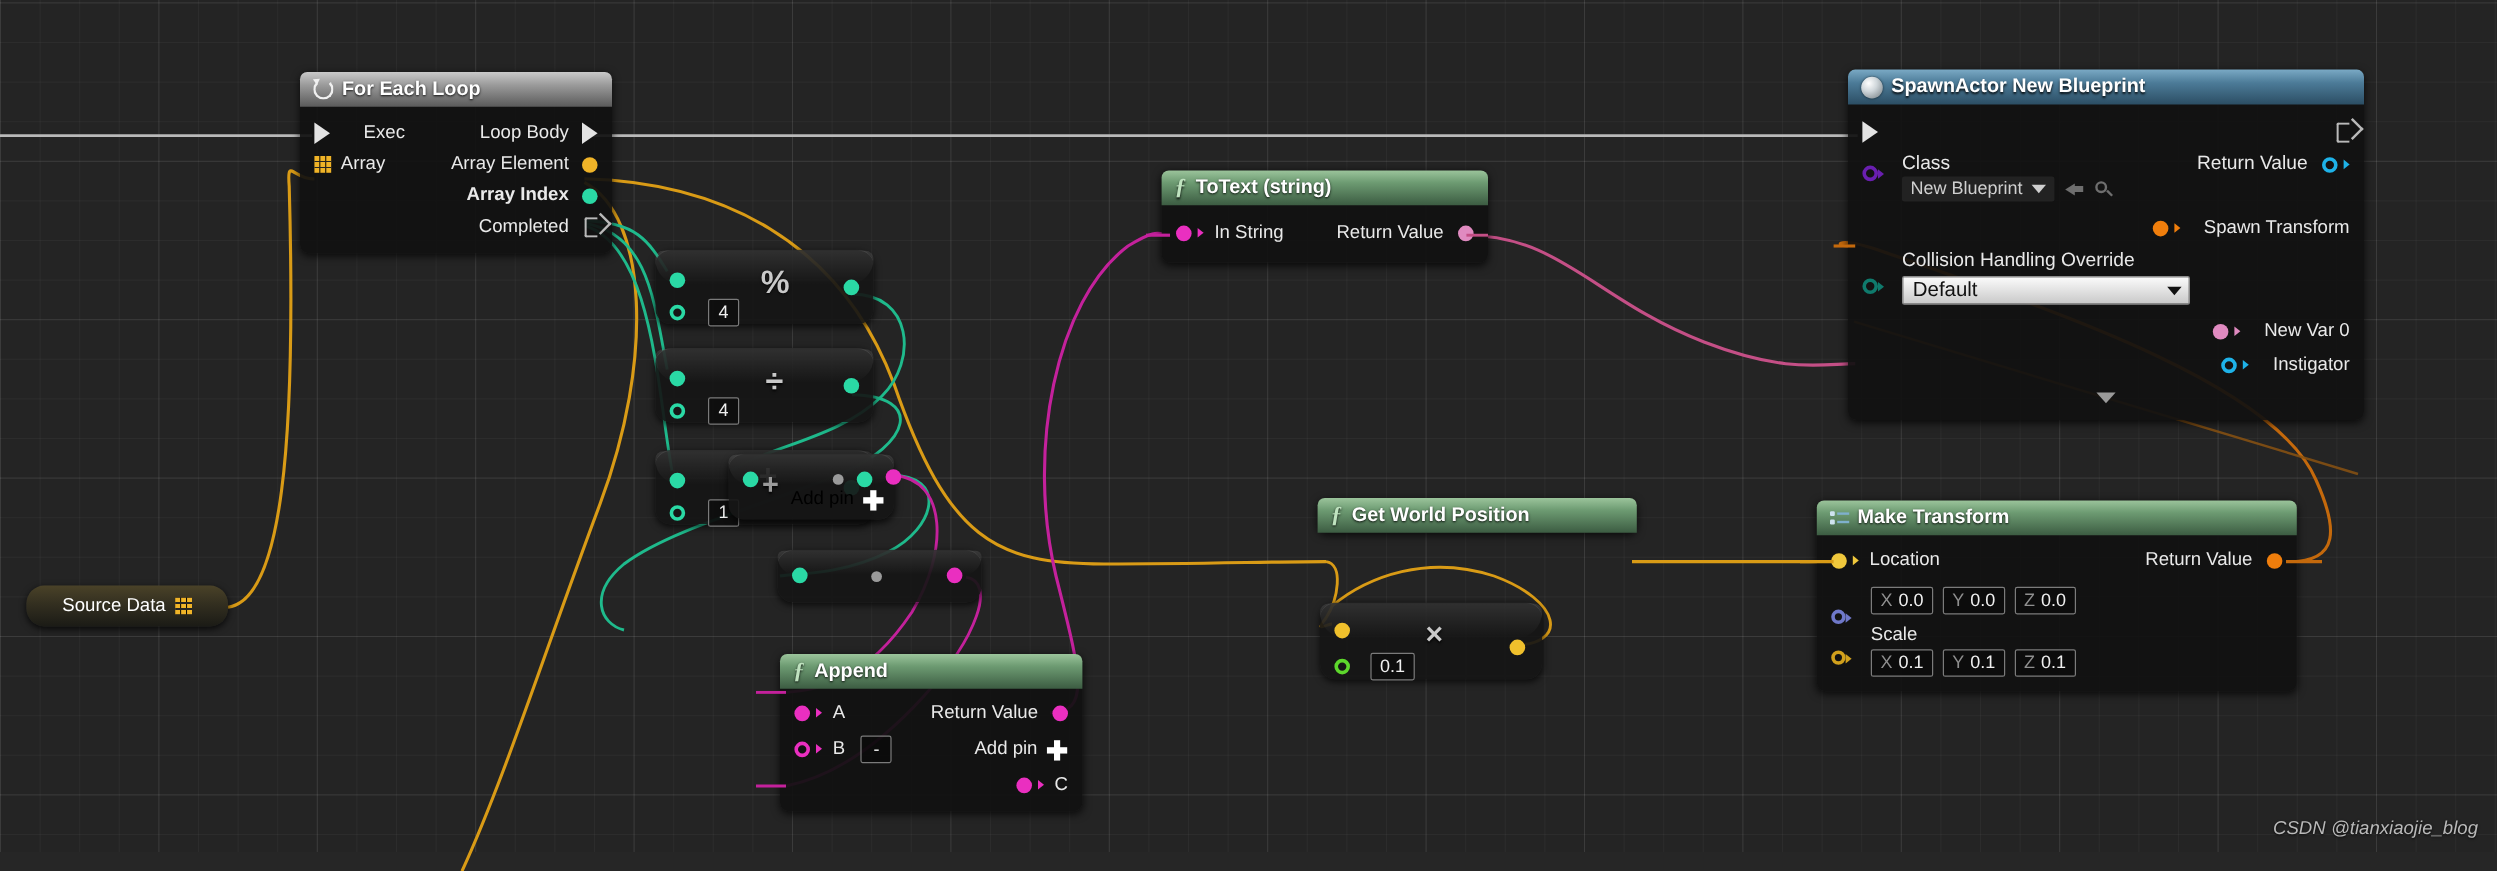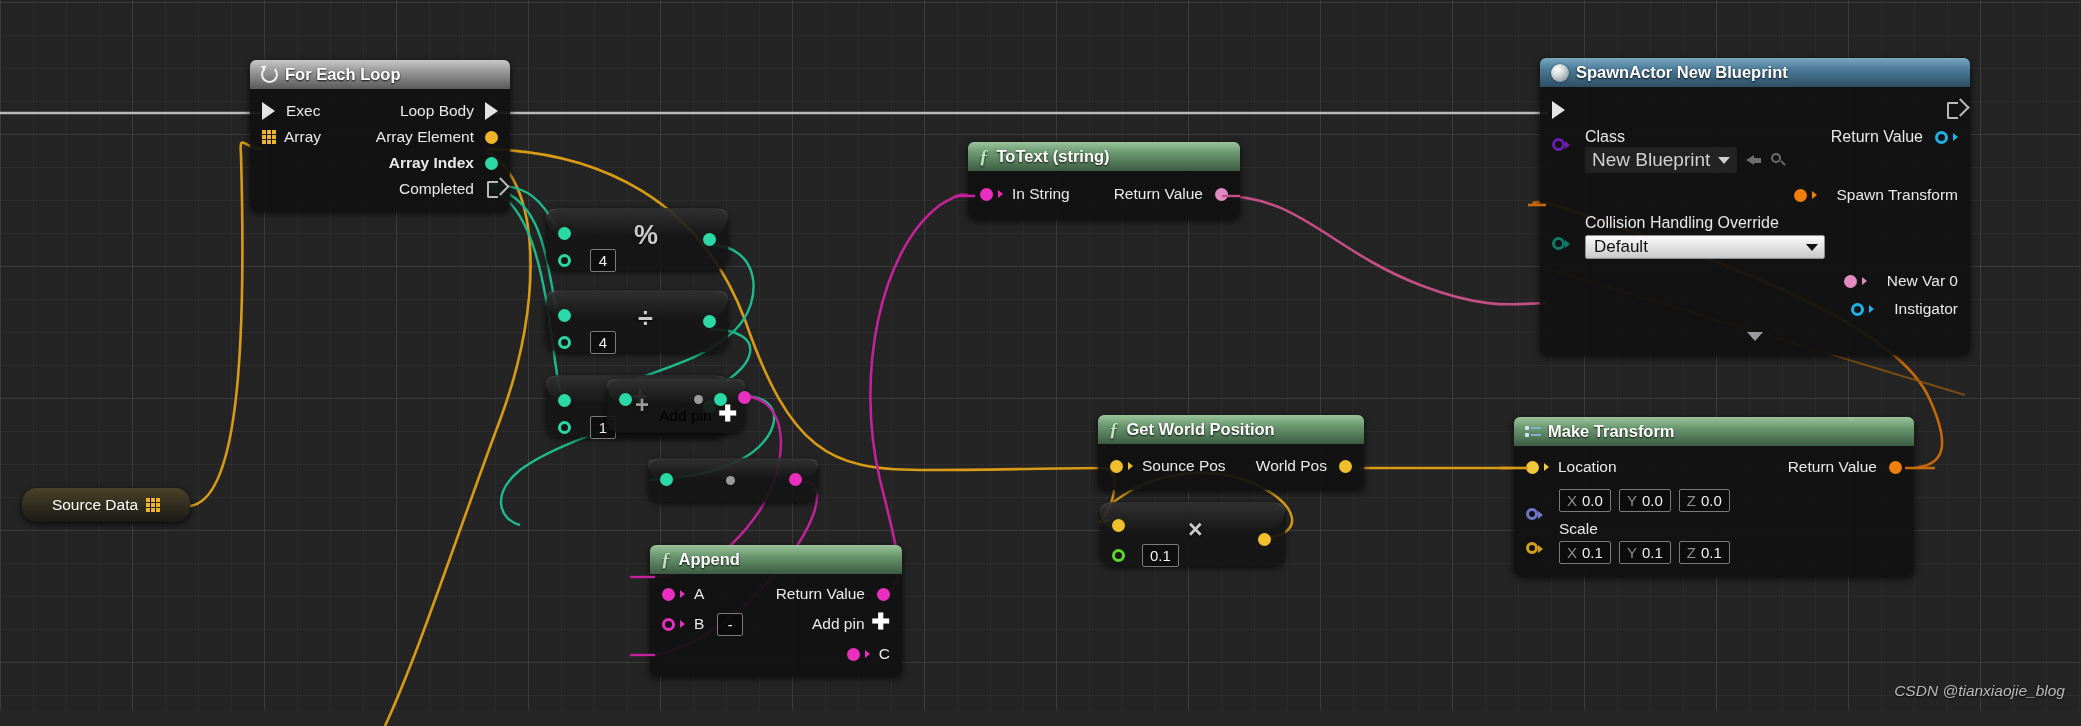--- a/index.html
+++ b/index.html
@@ -122,21 +122,21 @@
     min-width: 26px;
     text-align: center;
     line-height: 21px;
     height: 23px;
   }
   .op-sym {
     position: absolute;
     font-size: 27px; color: #c9c9c9; font-weight: bold;
     text-shadow: 0 1px 2px rgba(0,0,0,0.8);
   }
-  .addpin { display:flex; align-items:flex-start; gap:7px; font-size:15.5px; }
+  .addpin { display:flex; align-items:flex-end; gap:7px; font-size:15.5px; }
   .plus {
     font-size: 22px; line-height: 14px; color:#fff; font-weight: 900;
   }
 
   .compact {
     position: absolute;
     border-radius: 13px;
     background: rgba(22,22,22,0.92);
     border-top: 1px solid rgba(255,255,255,0.10);
     box-shadow: 0 2px 6px rgba(0,0,0,0.7);
@@ -248,21 +248,21 @@
     <div class="node-title t-grey">
       <span style="display:inline-block;width:17px;height:17px;border:2.5px solid #f0f0f0;border-radius:50%;border-top-color:transparent;position:relative;">
         <span style="position:absolute;left:-1px;top:-4px;width:0;height:0;border-left:5px solid #f0f0f0;border-top:3px solid transparent;border-bottom:3px solid transparent;transform:rotate(-35deg);"></span>
       </span>
       <span>For Each Loop</span>
     </div>
     <div class="node-body" style="padding-top:9px;">
       <div class="row split" style="padding:0 12px;">
         <span class="pin-wrap">
           <span class="exec-pin"></span>
-          <span class="lbl" style="margin-left:5px;">Exec</span>
+          <span class="lbl" style="margin-left:22px;">Exec</span>
         </span>
         <span class="pin-wrap">
           <span class="lbl" style="margin-right:5px;">Loop Body</span>
           <span class="exec-pin"></span>
         </span>
       </div>
       <div class="row split" style="padding:0 12px;">
         <span class="pin-wrap">
           <span class="arr-icon"></span>
           <span class="lbl" style="margin-left:2px;">Array</span>
@@ -392,33 +392,20 @@
         </span>
       </div>
     </div>
   </div>
 
   <div class="node" style="left:1098px; top:415px; width:266px;">
     <div class="node-title t-green">
       <span class="fn-icon">ƒ</span>
       <span>Get World Position</span>
     </div>
-    <div class="node-body" style="padding:9px 0 11px 0;">
-      <div class="row split" style="padding:0 12px;">
-        <span class="pin-wrap">
-          <span class="pin solid" style="color:#f0c02c;"></span>
-          <span class="arrowtip" style="color:#f0c02c;"></span>
-          <span class="lbl" style="margin-left:3px;">Sounce Pos</span>
-        </span>
-        <span class="pin-wrap">
-          <span class="lbl" style="margin-right:6px;">World Pos</span>
-          <span class="pin solid" style="color:#f0c02c;"></span>
-        </span>
-      </div>
-    </div>
   </div>
 
   <div class="compact" style="left:1100px; top:502px; width:185px; height:64px;">
     <span class="op-sym" style="left:88px; top:12px; font-size:25px;">×</span>
     <span class="pin solid" style="color:#f0c02c; position:absolute; left:12px; top:16px;"></span>
     <span class="pin hollow" style="color:#5dd72c; position:absolute; left:12px; top:46px;"></span>
     <span class="valbox" style="position:absolute; left:42px; top:41px;">0.1</span>
     <span class="pin solid" style="color:#f0c02c; position:absolute; right:14px; top:30px;"></span>
   </div>
 
@@ -506,21 +493,21 @@
           <span class="pin-wrap">
             <span class="lbl" style="margin-right:6px;">Return Value</span>
             <span class="pin hollow" style="color:#1eb2e8;"></span>
             <span class="arrowtip" style="color:#1eb2e8;"></span>
           </span>
         </div>
         <span class="pin hollow" style="color:#6a1fb0; position:absolute; left:12px; top:14px; width:13px;height:13px;"></span>
         <span class="arrowtip" style="color:#6a1fb0; position:absolute; left:26px; top:17px;"></span>
         <div style="display:flex; align-items:center; gap:9px; margin-left:33px; margin-top:1px;">
           <span style="display:flex; align-items:center; gap:8px; background:rgba(255,255,255,0.07); border-radius:2px; padding:2px 7px;">
-            <span style="font-size:19px;color:#cfcfcf;">New Blueprint</span>
+            <span style="font-size:15px;color:#cfcfcf;">New Blueprint</span>
             <span class="dd-caret" style="border-top-color:#cfcfcf;"></span>
           </span>
           <span style="display:inline-block;width:16px;height:12px;position:relative;">
             <span style="position:absolute;left:0;top:1px;width:0;height:0;border-right:8px solid #6e6e6e;border-top:5px solid transparent;border-bottom:5px solid transparent;"></span>
             <span style="position:absolute;left:7px;top:3.5px;width:8px;height:5px;background:#6e6e6e;"></span>
           </span>
           <span style="display:inline-block;width:14px;height:14px;position:relative;">
             <span style="position:absolute;left:0;top:0;width:10px;height:10px;border:2px solid #6e6e6e;border-radius:50%;"></span>
             <span style="position:absolute;left:9px;top:9px;width:6px;height:2px;background:#6e6e6e;transform:rotate(45deg);"></span>
           </span>

